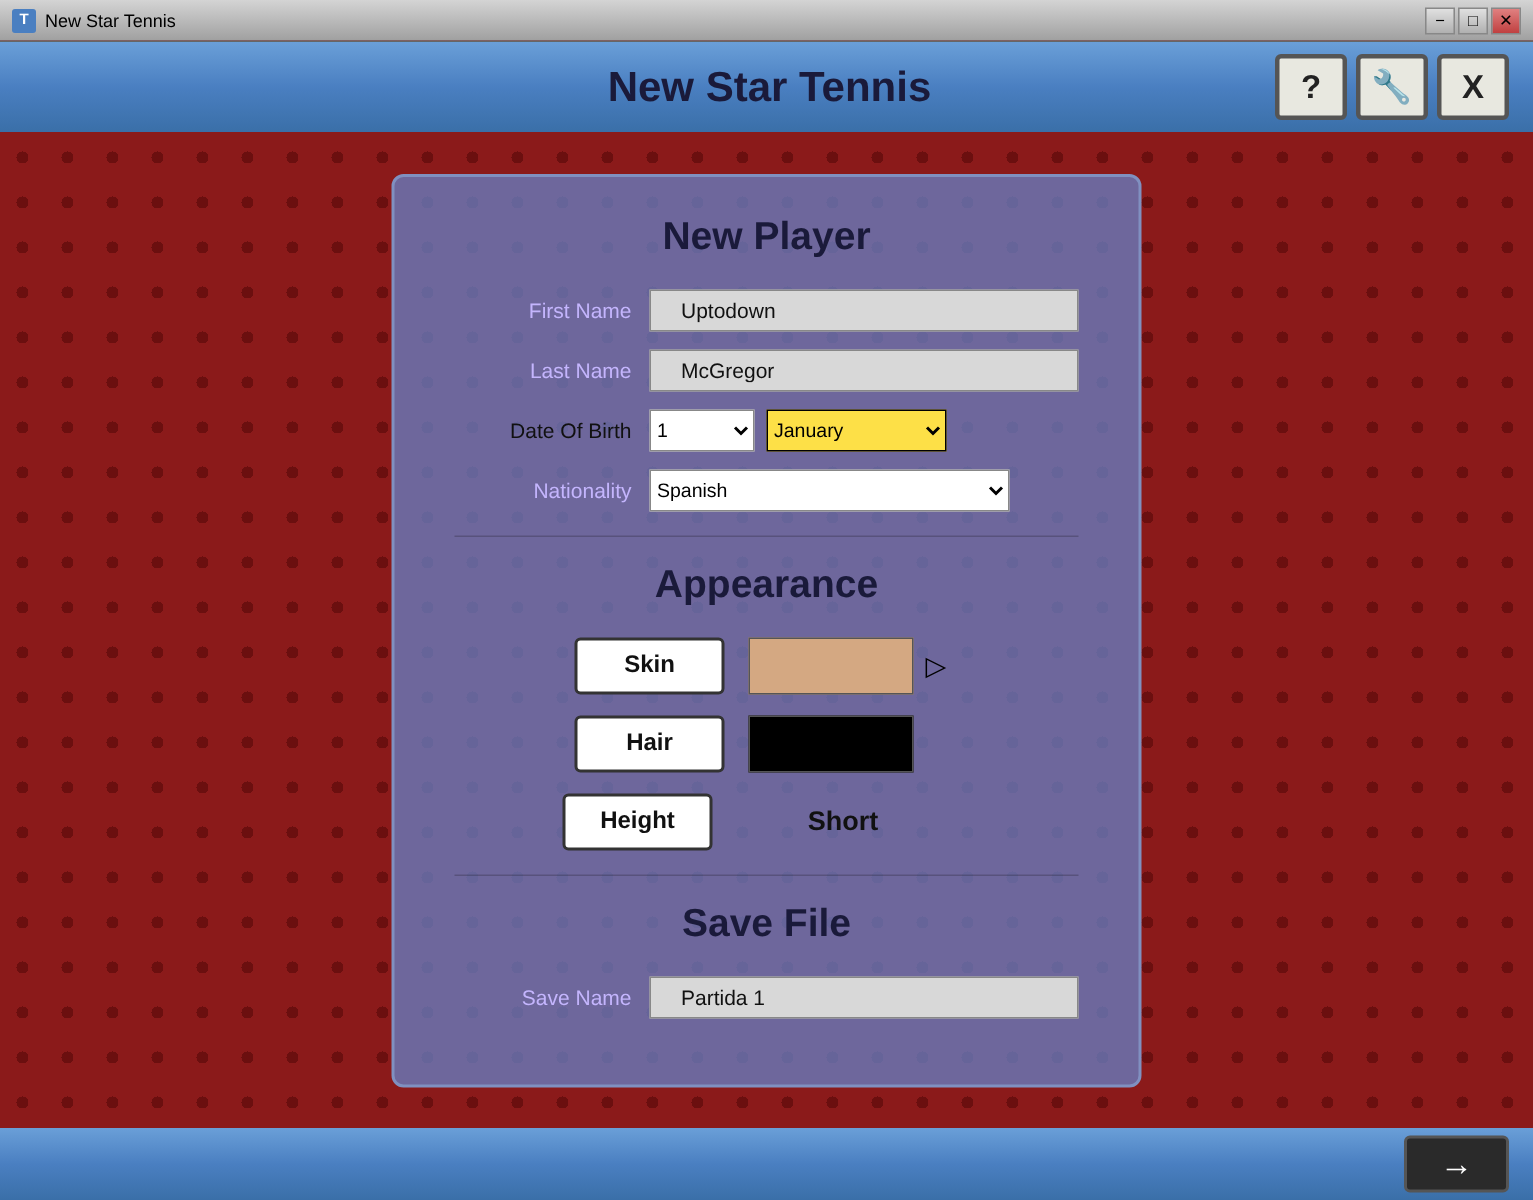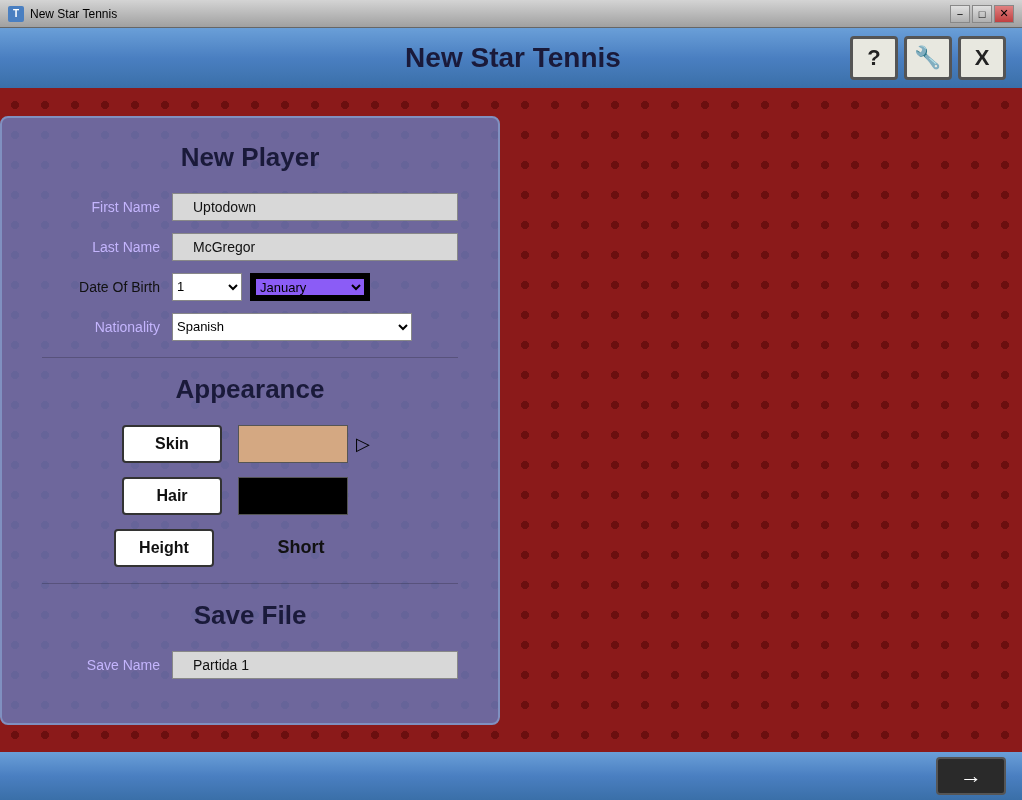--- a/index.html
+++ b/index.html
@@ -96,20 +96,21 @@
       cursor: pointer;
       color: #222;
     }
 
     
     .main-area {
       position: absolute;
       top: 88px; left: 0; right: 0; bottom: 48px;
       display: flex;
       align-items: center;
+      justify-content: center;
     }
 
     
     .form-panel {
       background: rgba(100, 130, 200, 0.75);
       border: 2px solid #8090c0;
       border-radius: 8px;
       width: 500px;
       padding: 24px 40px 32px;
       position: relative;
@@ -170,22 +171,22 @@
       width: 70px;
       height: 28px;
       border: 1px solid #888;
       background: white;
       font-size: 13px;
       cursor: pointer;
     }
     .select-month {
       width: 120px;
       height: 28px;
-      border: 6px solid #000000;
-      background: #8b5cf6;
+      border: 1px solid #000000;
+      background: #fde047;
       font-size: 13px;
       cursor: pointer;
     }
     .select-nationality {
       width: 240px;
       height: 28px;
       border: 1px solid #888;
       background: white;
       font-size: 13px;
       cursor: pointer;

